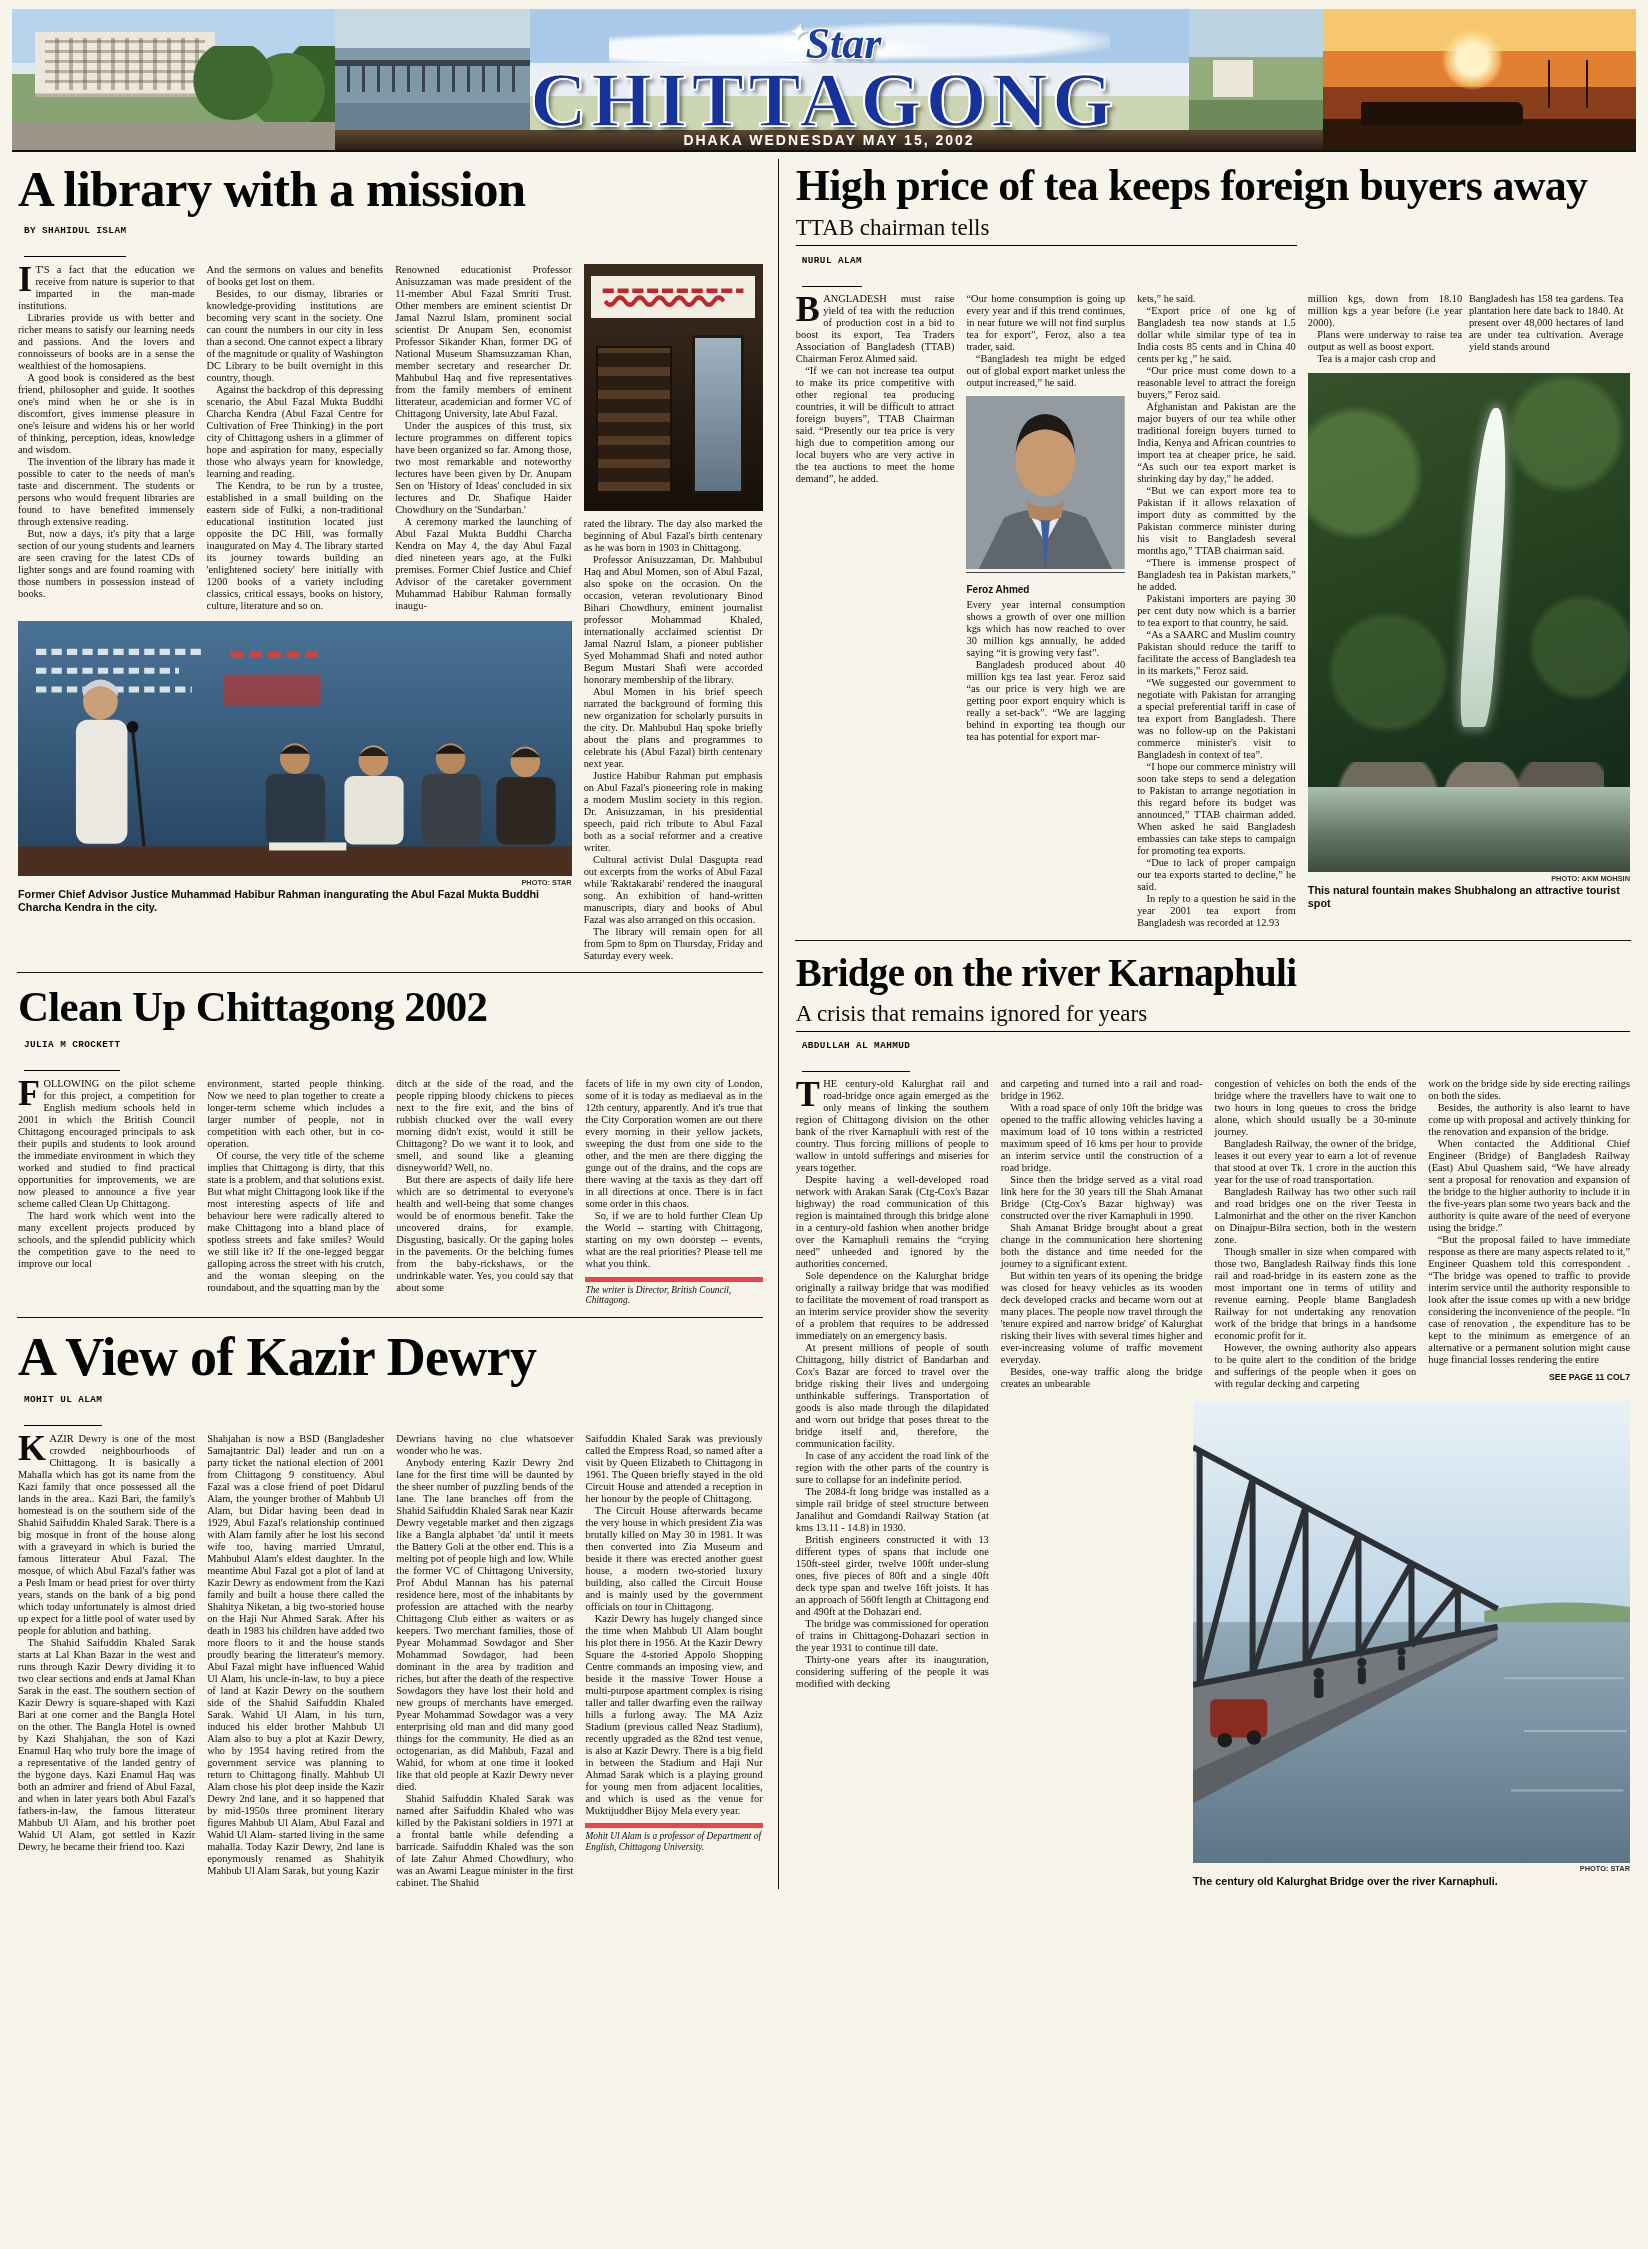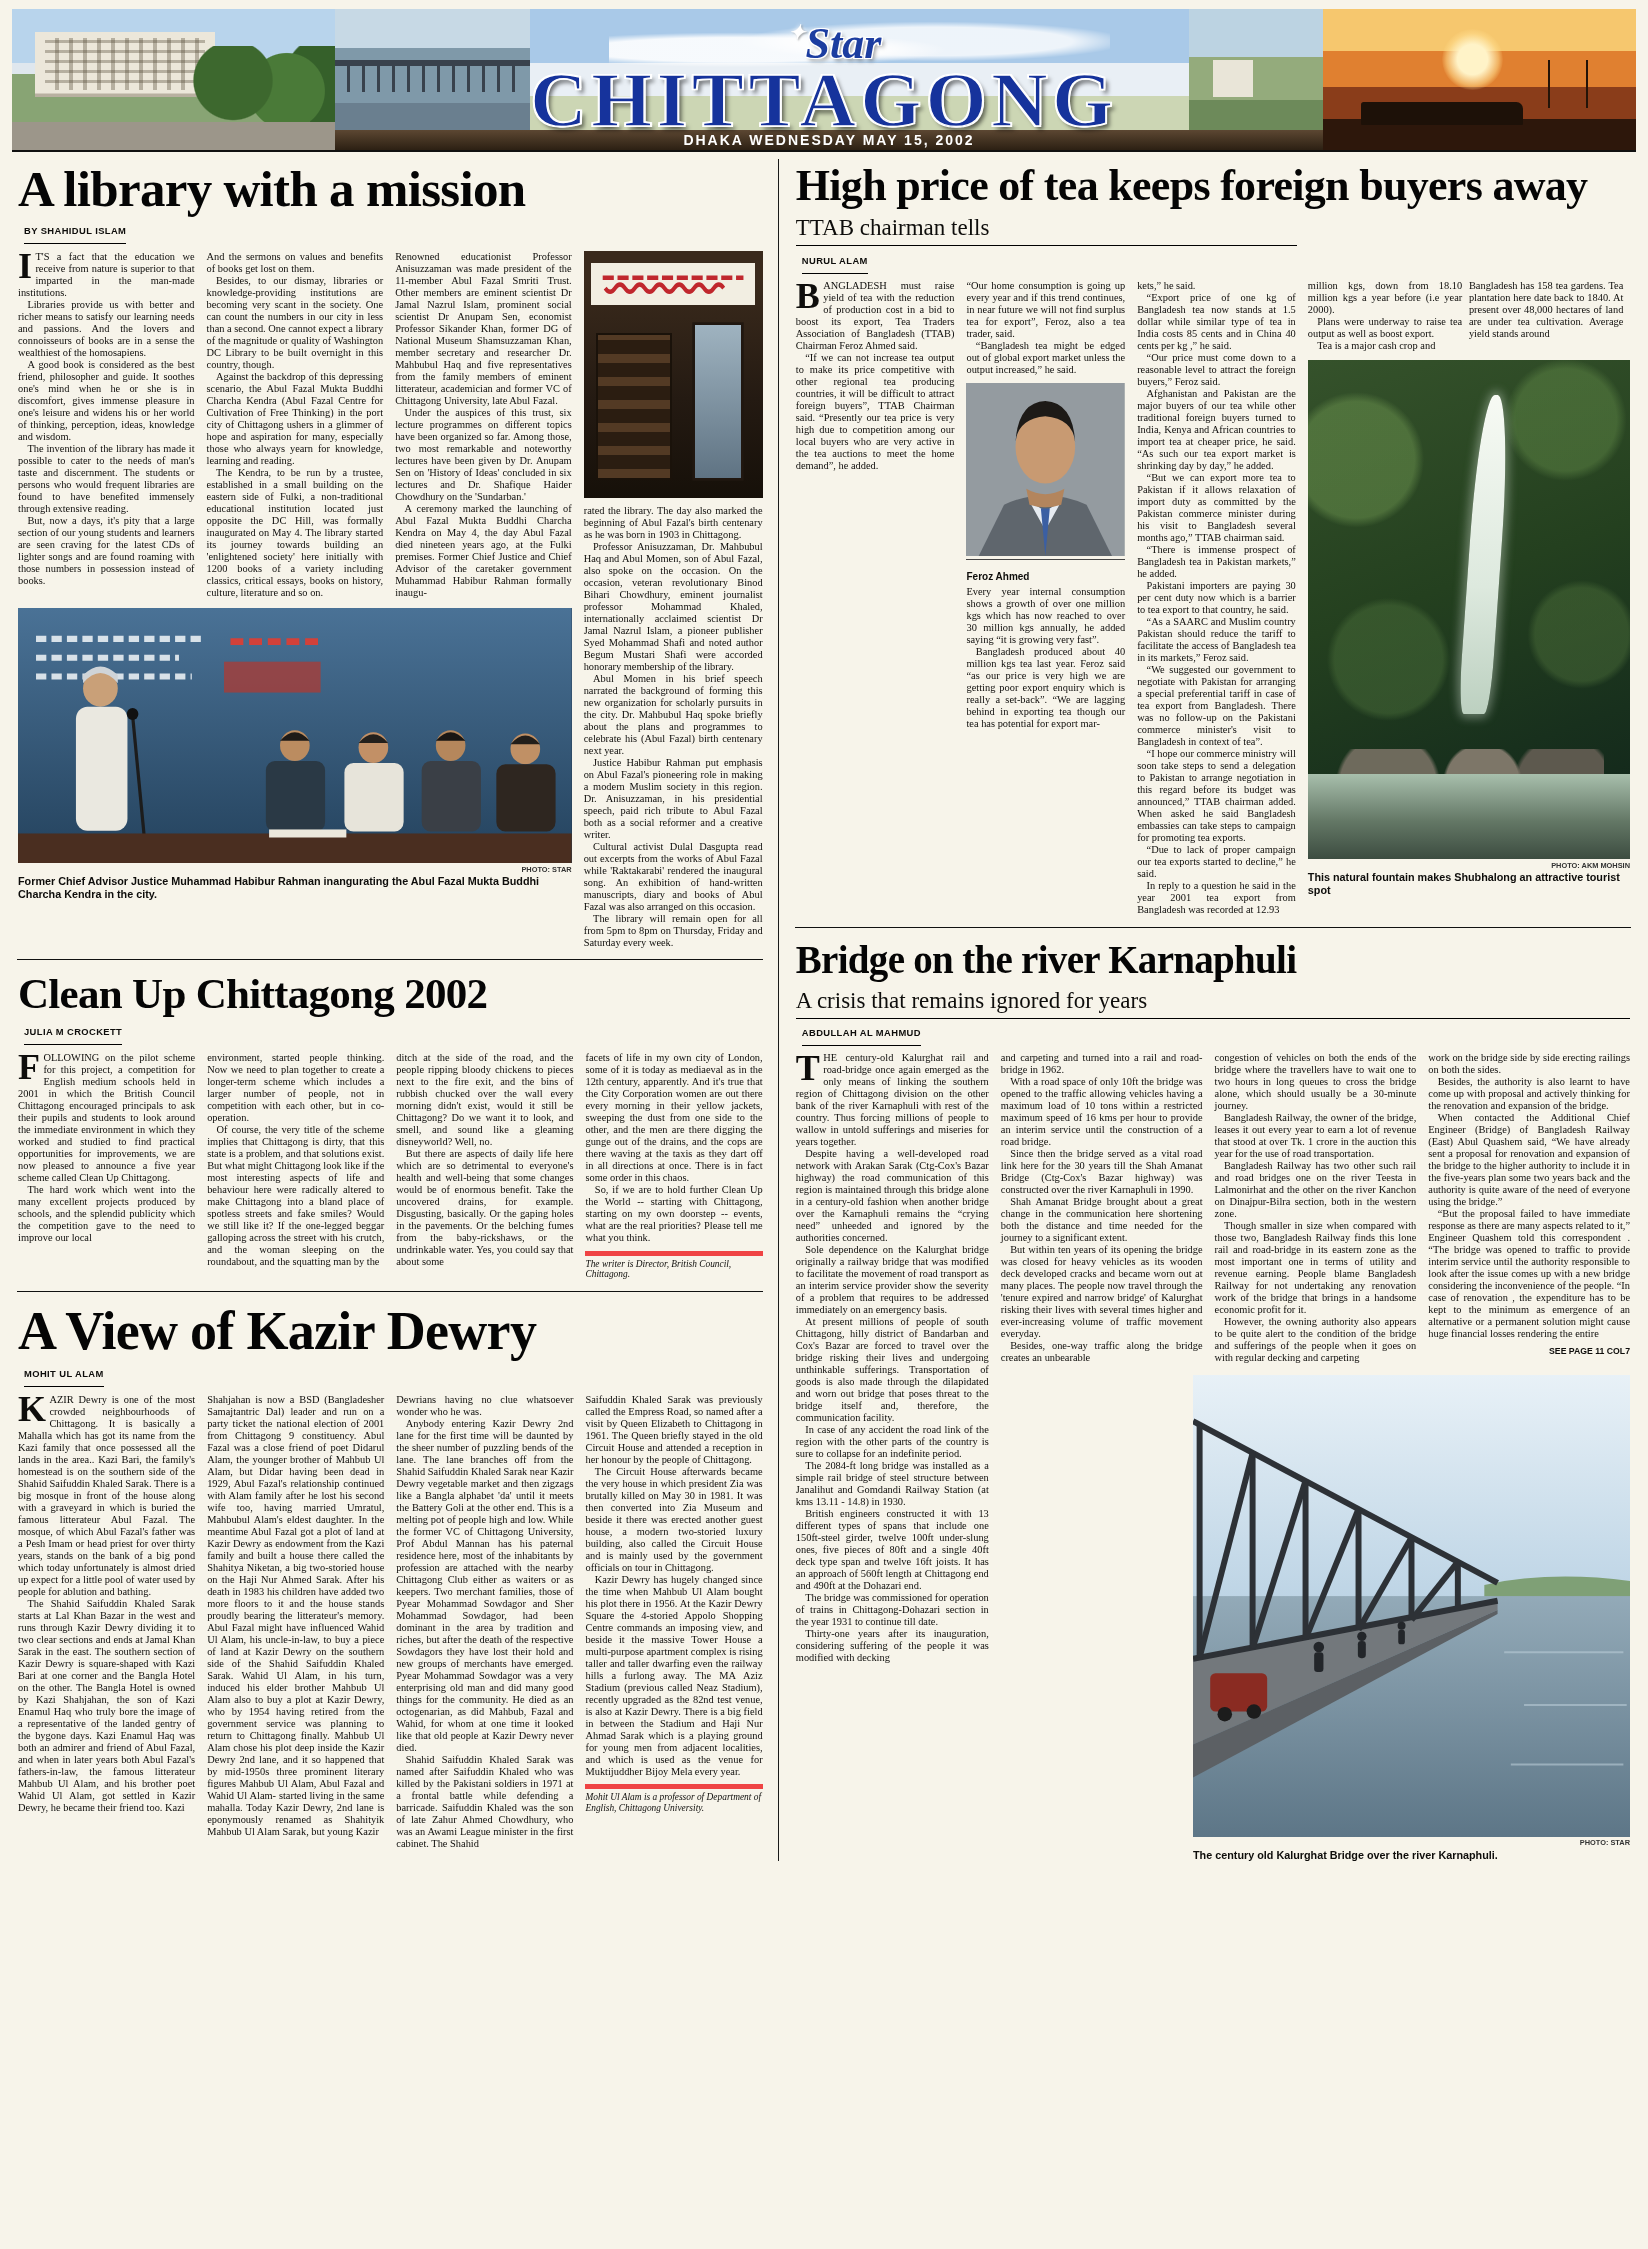--- a/index.html
+++ b/index.html
@@ -55,21 +55,21 @@
 
   
   .headline { font-family:"Liberation Serif", serif; font-weight:bold; letter-spacing:-0.7px; margin:2.7px 6px 6.7px; color:#050505; }
   .hl-library { font-size:51px; line-height:54px; }
   .hl-tea { font-size:44px; line-height:47px; }
   .hl-cleanup { font-size:43px; line-height:46px; }
   .hl-bridge { font-size:39px; line-height:42px; }
   .hl-kazir { font-size:54px; line-height:56px; }
   .subhead { font-family:"Liberation Serif", serif; font-weight:normal; font-size:23px; margin:1.3px 6px 4px; }
   .subrule { border-bottom:1.3px solid #000; margin:0 6px 5.4px; }
-  .byline { font-family:Liberation Sans, sans-serif; font-weight:bold; font-size:9.4px; letter-spacing:0.4px; margin:2.7px 6px 6.7px; padding-bottom:7px; border-bottom:1px solid #000; display:inline-block; }
+  .byline { font-family:Liberation Mono, monospace; font-weight:bold; font-size:9.4px; letter-spacing:0.4px; margin:2.7px 6px 6.7px; padding-bottom:20px; border-bottom:1px solid #000; display:inline-block; }
   .cols { display:flex; align-items:flex-start; }
   .col { flex:1; padding:0 6px; }
   .plist .para { font-size:10.4px; line-height:12px; text-align:justify; text-indent:9.4px; hyphens:auto; -webkit-hyphens:auto; }
   .plist .para:first-child { text-indent:0; }
   .lead .para:first-child::first-letter { float:left; font-size:36px; line-height:29px; font-weight:bold; padding:1.3px 3.4px 0 0; font-family:"Liberation Serif", serif; }
   .credit { font-family:"Liberation Sans", sans-serif; font-size:7.4px; font-weight:bold; color:#333; text-align:right; margin-top:1.3px; }
   .caption { font-family:"Liberation Sans", sans-serif; font-weight:bold; font-size:10.8px; line-height:12.8px; margin-top:1.3px; }
   .writer-note { font-style:italic; font-size:9.4px; line-height:10.8px; border-top:5px solid #ef4444; margin-top:6.7px; padding-top:2.7px; }
   .jump-line { font-family:"Liberation Sans", sans-serif; font-weight:bold; font-size:8.7px; text-align:right; margin-top:5.4px; }
 

